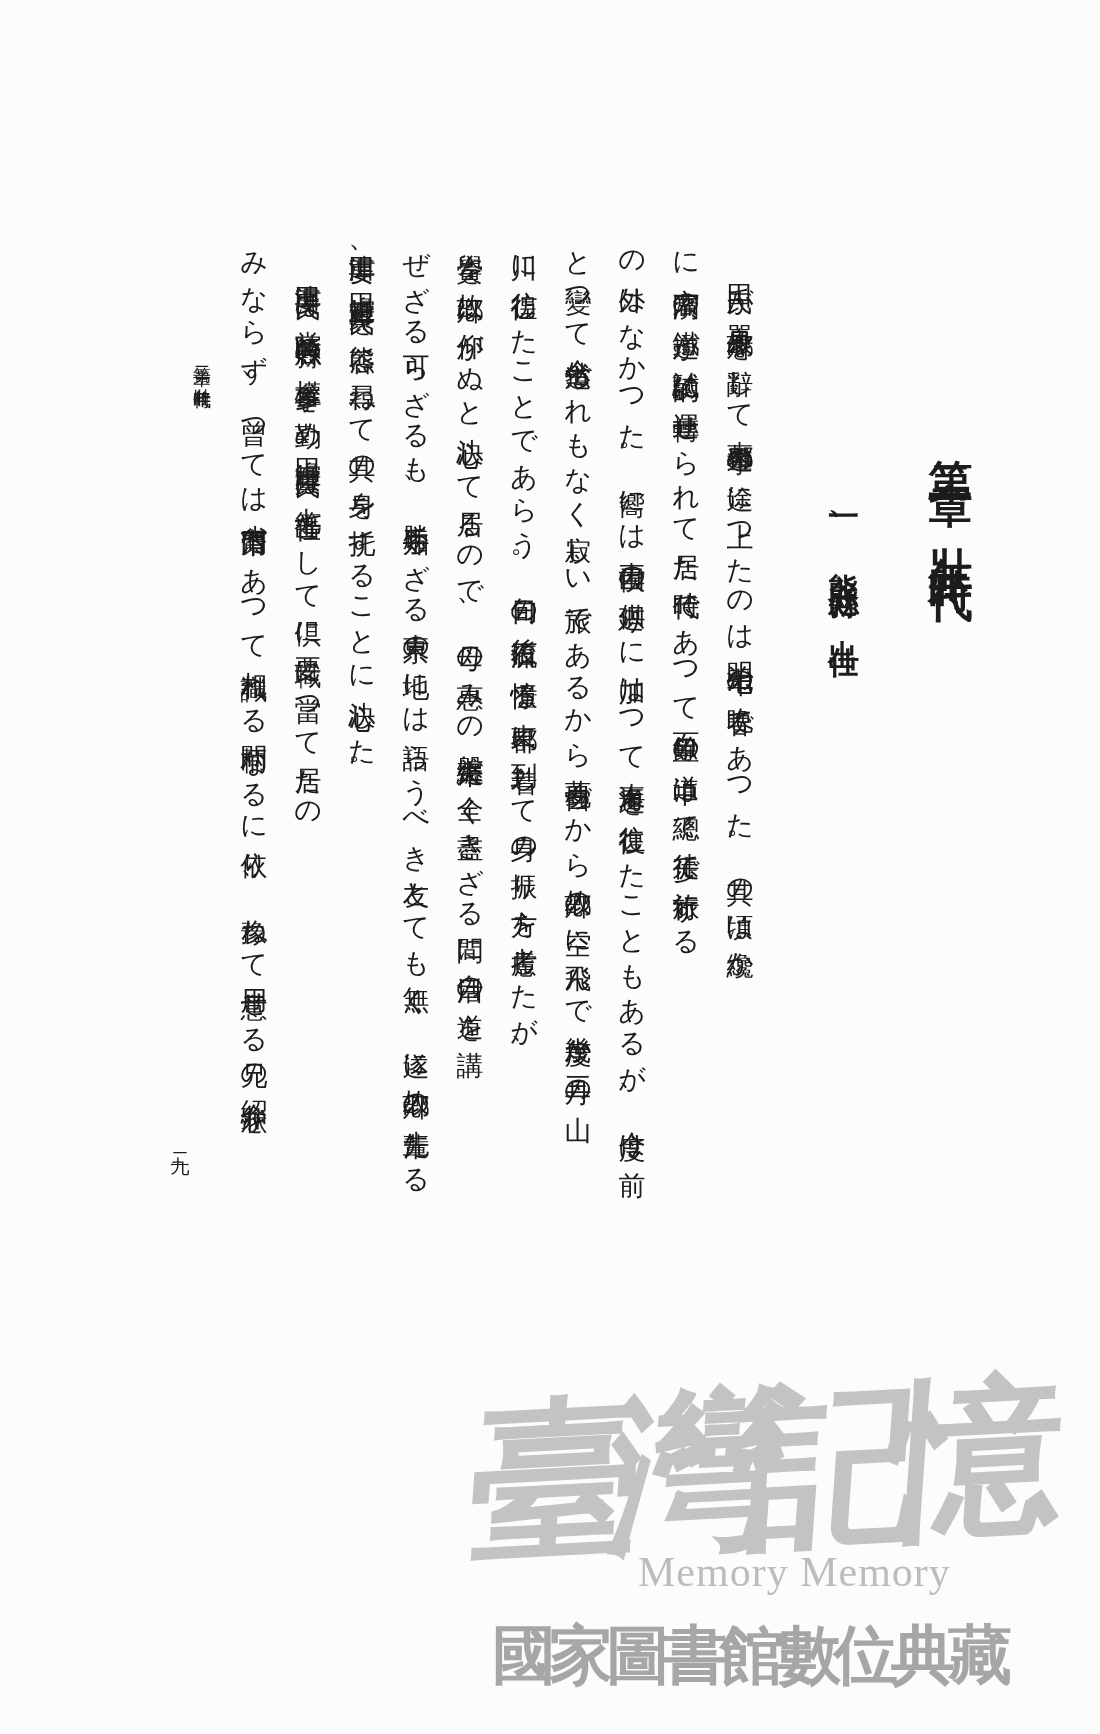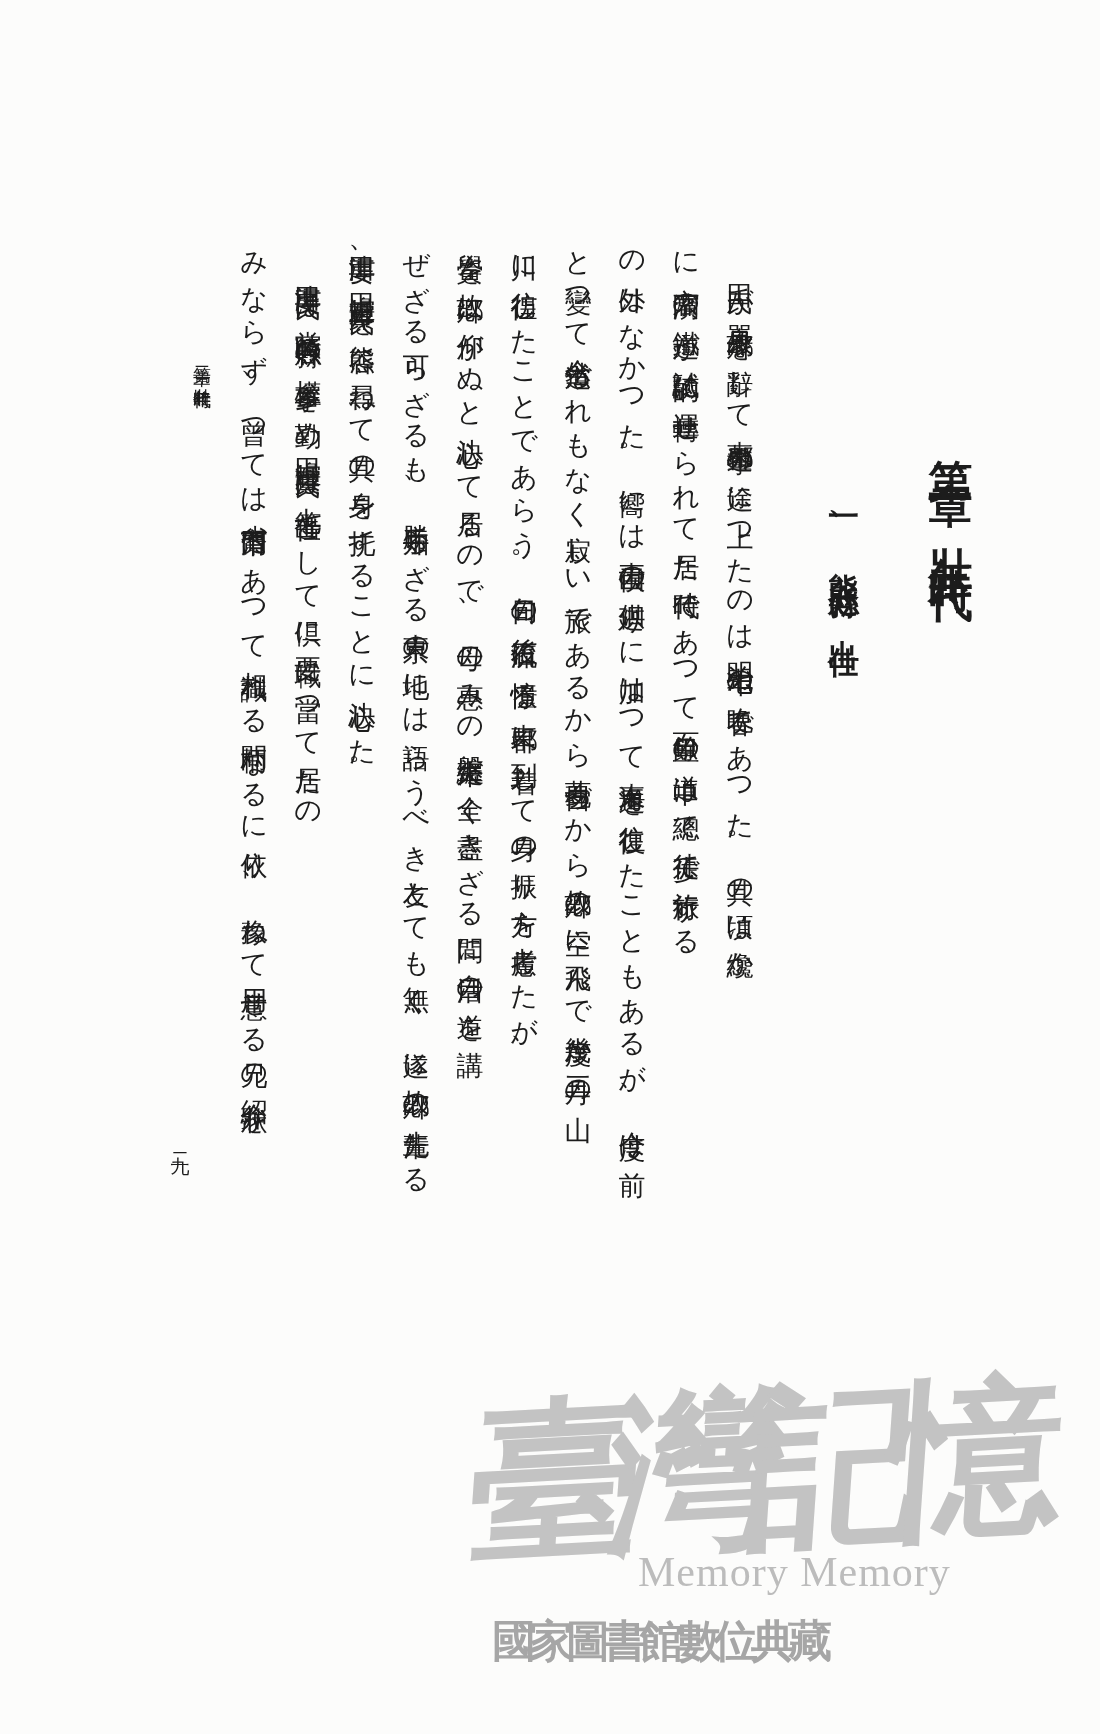--- a/index.html
+++ b/index.html
@@ -41,21 +41,21 @@
     top: 1548px;
     font-size: 42px;
     color: #bcbcbc;
     white-space: nowrap;
     letter-spacing: 1px;
   }
   .wm-inst {
     position: absolute;
     left: 492px;
     top: 1612px;
-    font-size: 44px;
+    font-size: 64px;
     font-weight: bold;
     letter-spacing: -7px;
     color: #a6a6a6;
     white-space: nowrap;
   }
   
   .text-layer {
     position: absolute;
     inset: 0;
     z-index: 2;

